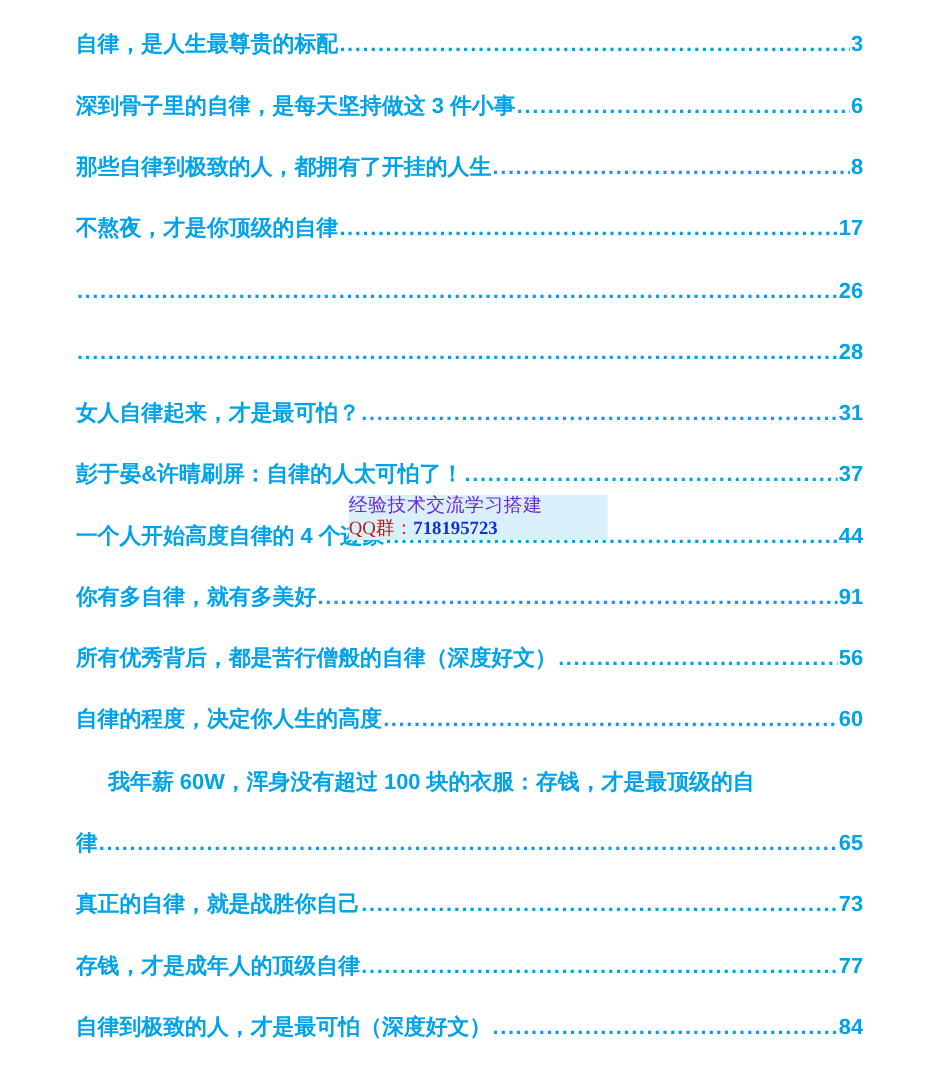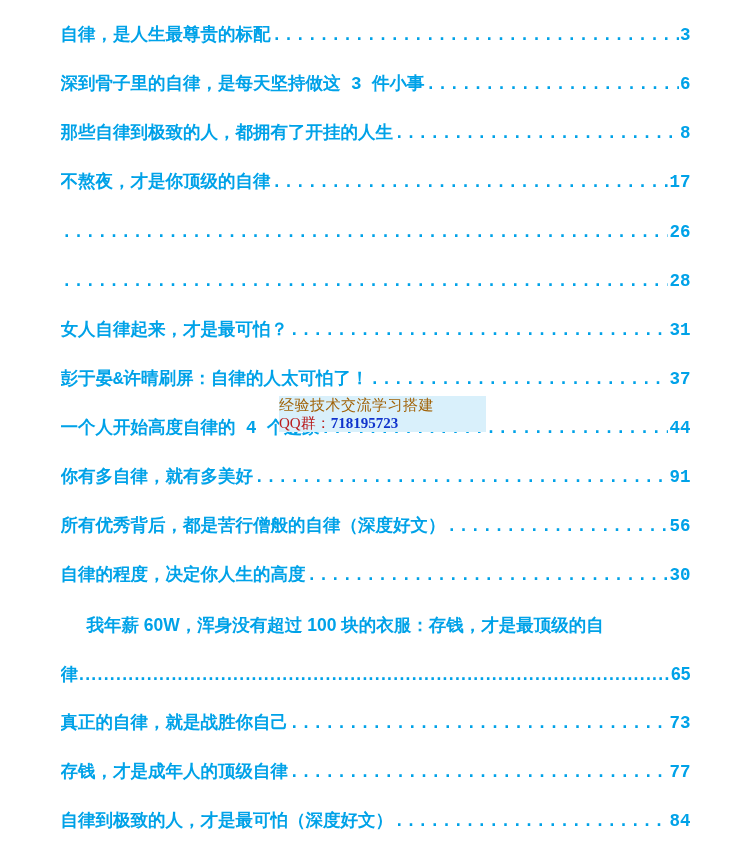--- a/index.html
+++ b/index.html
@@ -28,21 +28,20 @@
     width: 630px;
     margin: 0 auto;
     padding: 0;
     font-size: 17.5px;
     line-height: 1.55;
     color: #00a2e8;
     font-weight: bold;
     margin-bottom: 22px;
     white-space: nowrap;
     overflow: hidden;
-    font-family: Liberation Mono, monospace;
   }
   .entry-title {
     flex: 0 1 auto;
     color: #00a2e8;
   }
   .entry-dots {
     flex: 1 1 auto;
     overflow: hidden;
     white-space: nowrap;
     color: #00a2e8;
@@ -86,21 +85,21 @@
     background: #d9f0fb;
     color: #1b4fd8;
     font-family: "Liberation Serif", serif;
     font-size: 15px;
     line-height: 18px;
     pointer-events: none;
     z-index: 5;
   }
   .watermark .wm1 {
     display: block;
-    color: #a16207;
+    color: #6d28d9;
     letter-spacing: 0.5px;
   }
   .watermark .wm2 {
     display: block;
     color: #1033cc;
     font-weight: bold;
   }
   .watermark .wm2 .qq-label {
     font-weight: normal;
     color: #b91c1c;
@@ -159,21 +158,21 @@
       <span class="entry-page">91</span>
     </div>
     <div class="toc-entry">
       <span class="entry-title">所有优秀背后，都是苦行僧般的自律（深度好文）</span>
       <span class="entry-dots">...............................................................................................................</span>
       <span class="entry-page">56</span>
     </div>
     <div class="toc-entry">
       <span class="entry-title">自律的程度，决定你人生的高度</span>
       <span class="entry-dots">...............................................................................................................</span>
-      <span class="entry-page">30</span>
+      <span class="entry-page">60</span>
     </div>
     <div class="wrap-entry">
       <span class="line1">我年薪 60W，浑身没有超过 100 块的衣服：存钱，才是最顶级的自</span>
       <span class="line2">
         <span class="entry-title">律</span>
         <span class="entry-dots">...............................................................................................................</span>
         <span class="entry-page">65</span>
       </span>
     </div>
     <div class="toc-entry">

